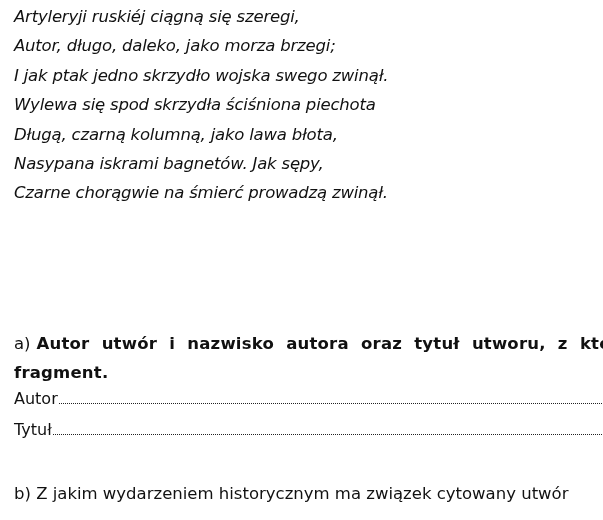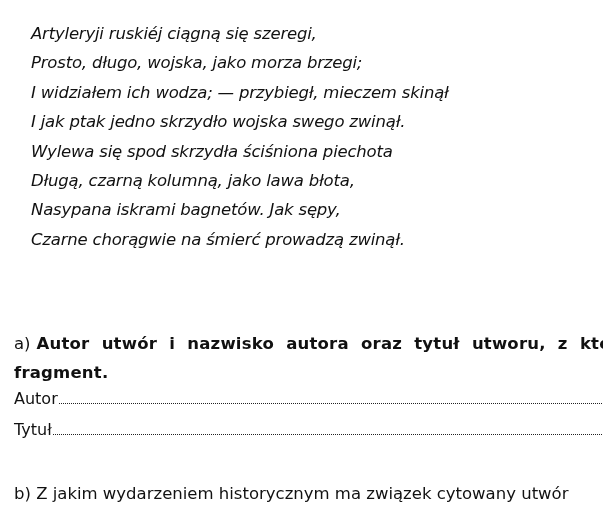--- a/index.html
+++ b/index.html
@@ -12,21 +12,21 @@
       height: 520px;
       overflow: hidden;
       position: relative;
       color: #111111;
       font-family: "DejaVu Sans", sans-serif;
     }
     .poem {
       position: absolute;
       left: 14px;
       top: 2px;
-      margin: 17px;
+      margin: 0;
       padding: 0;
     }
     .poem-line {
       font-style: italic;
       font-size: 16.5px;
       line-height: 29.4px;
       white-space: nowrap;
       letter-spacing: -0.2px;
     }
     .question {
@@ -80,22 +80,21 @@
       font-size: 16.5px;
       line-height: 29px;
       text-align: right;
     }
   </style>
 </head>
 <body>
 
 <div class="poem">
   <div class="poem-line">Artyleryji ruskiéj ciągną się szeregi,</div>
-  <div class="poem-line">Prosto, długo, wojska, jako morza brzegi;</div>
-  <div class="poem-line">I widziałem ich wodza; — przybiegł, mieczem skinął</div>
+  <div class="poem-line">Autor, długo, daleko, jako morza brzegi;</div>
   <div class="poem-line">I jak ptak jedno skrzydło wojska swego zwinął.</div>
   <div class="poem-line">Wylewa się spod skrzydła ściśniona piechota</div>
   <div class="poem-line">Długą, czarną kolumną, jako lawa błota,</div>
   <div class="poem-line">Nasypana iskrami bagnetów. Jak sępy,</div>
   <div class="poem-line">Czarne chorągwie na śmierć prowadzą zwinął.</div>
 </div>
 
 <div class="question qa">
   <div class="qa-line1">
     <span><span class="prefix">a)</span><span class="bold">Autor</span></span>

